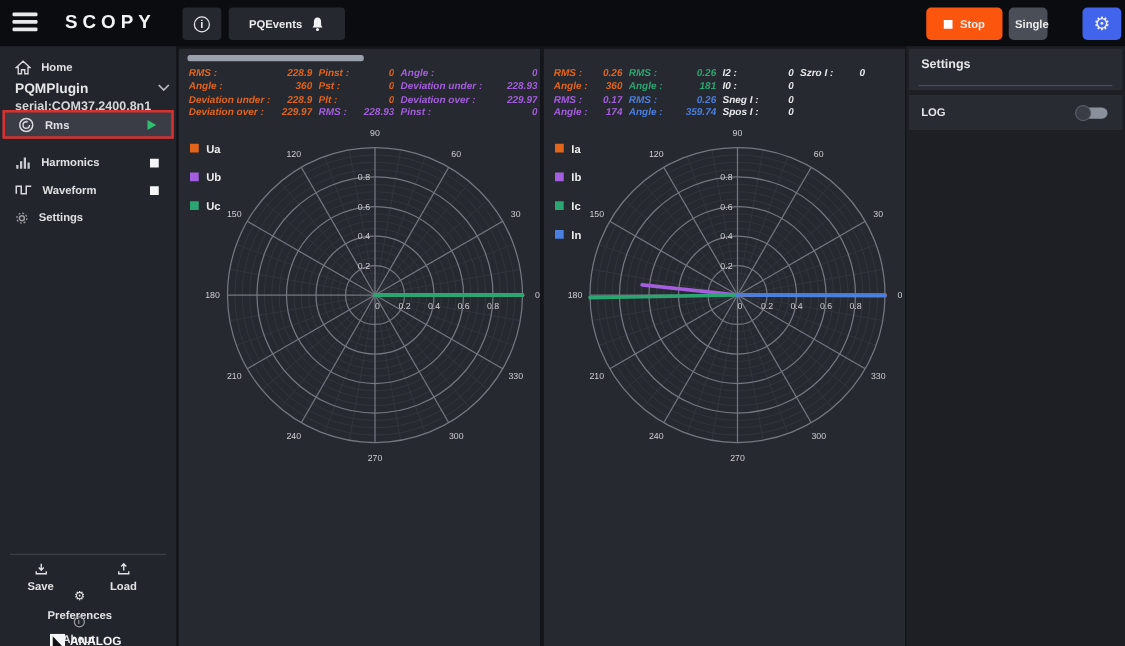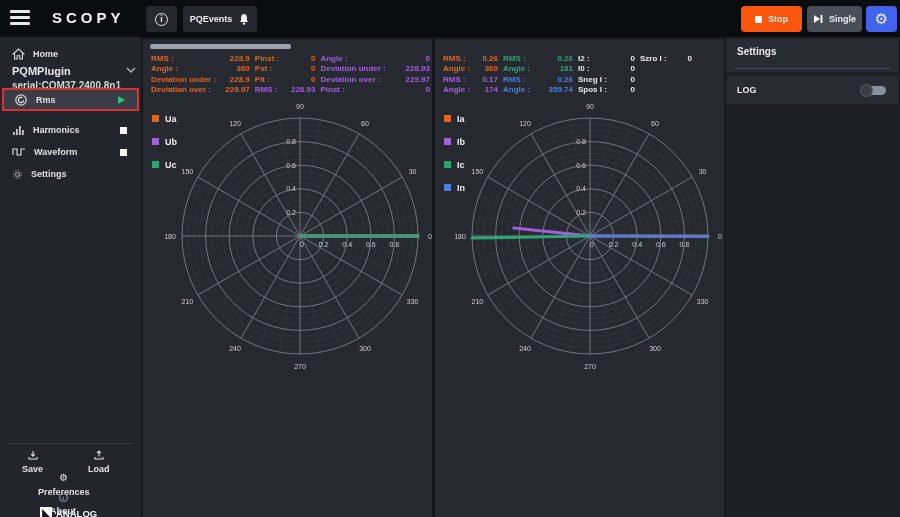--- a/index.html
+++ b/index.html
@@ -9,26 +9,26 @@
   
   #topbar { position:absolute; left:0; top:0; width:900px; height:37px; background:#0b0c0f; }
   #hamburger { position:absolute; left:10px; top:10px; width:20px; height:16px; cursor:pointer; }
   #hamburger span { display:block; height:2.5px; background:#e8e9eb; margin-bottom:3.5px; border-radius:1px; }
   #logo { position:absolute; left:52px; top:9px; font-size:15px; font-weight:bold;
           letter-spacing:4px; color:#f2f3f5; }
   .topbtn { position:absolute; top:6px; height:26px; background:#26282f; border-radius:3px;
             display:flex; align-items:center; justify-content:center; gap:6px;
             color:#eceded; font-size:9px; font-weight:bold; cursor:pointer; }
   #info-btn { left:146px; width:31px; }
-  #pqevents-tab { left:183px; width:74px; }
+  #pqevents-tab { left:183px; width:93px; }
   .circle-i { width:13px; height:13px; border:1.3px solid #e8e9eb; border-radius:50%;
               display:flex; align-items:center; justify-content:center;
               font-size:9px; font-weight:bold; color:#e8e9eb; font-style:normal; }
   #stop-btn { left:741px; width:61px; background:#fb550e; border-radius:4px; }
-  #single-btn { left:807px; width:55px; background:#4a4e57; border-radius:4px; }
+  #single-btn { left:807px; width:31px; background:#4a4e57; border-radius:4px; }
   #gear-btn { left:866px; width:31px; background:#4263eb; border-radius:4px; font-size:15px; }
   .stop-square { width:7px; height:7px; background:#fff; display:inline-block; }
 
   
   #sidebar { position:absolute; left:0; top:37px; width:141px; height:480px; background:#23252c; }
   .side-row { position:absolute; left:0; width:141px; height:22px; display:flex; align-items:center;
               gap:8px; padding-left:12px; font-size:9px; font-weight:bold; color:#dfe0e3; cursor:pointer; }
   #row-home { top:6px; }
   #plugin-block { position:absolute; left:12px; top:28px; width:120px; cursor:pointer; }
   #plugin-name { font-size:11px; font-weight:bold; }
@@ -52,21 +52,21 @@
            font-size:9.5px; font-weight:bold; color:#f4f5f6; }
 
   
   #main { position:absolute; left:141px; top:37px; width:584px; height:480px; background:#14151a; }
   .panel { position:absolute; top:2px; height:478px; background:#272931; overflow:hidden; }
   #panel-voltage { left:2px; width:289px; }
   #panel-current { left:294px; width:289px; }
   #v-scrollbar { position:absolute; left:7px; top:5px; width:141px; height:5px;
                  background:#9aa1ac; border-radius:2px; cursor:pointer; }
   .stats { position:absolute; left:8px; top:14px; right:2px; }
-  .stat-row { display:flex; gap:5px; height:10.5px; align-items:center; }
+  .stat-row { display:flex; gap:5px; height:10.5px; align-items:center;font-style:italic; }
   .stat-cell { display:flex; font-size:8px; font-weight:bold; white-space:nowrap; overflow:hidden; }
   .stat-cell .v { margin-left:auto; padding-left:3px; }
   .legend { position:absolute; left:9px; top:68px; }
   .legend-item { display:flex; align-items:center; gap:6px; height:23px; cursor:pointer; }
   .legend-item .sw { width:7px; height:7px; }
   .legend-item .lb { font-size:9px; font-weight:bold; color:#eceded; }
   .chartsvg { position:absolute; left:0; top:36px; }
 
   
   #settings-panel { position:absolute; left:725px; top:37px; width:175px; height:480px; background:#1d1f25; }

